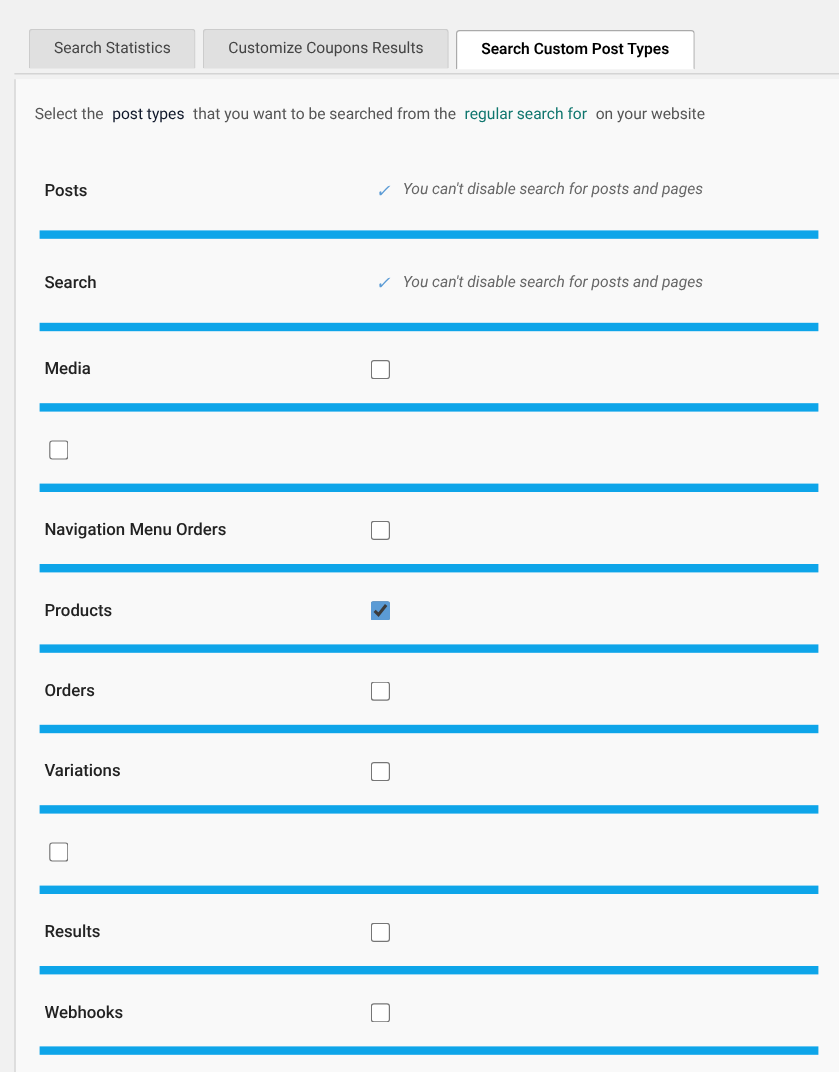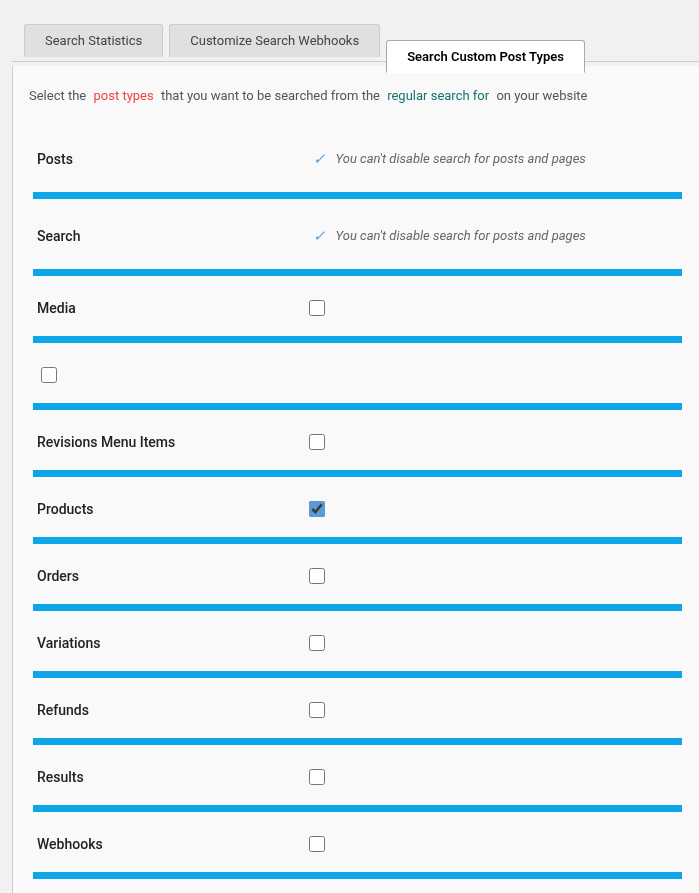--- a/index.html
+++ b/index.html
@@ -37,39 +37,39 @@
       border-radius: 3px 3px 0 0;
     }
 
     .tab.active {
       background: #fff;
       border-color: #aaa;
       border-bottom: 1px solid #fff;
       font-weight: 600;
       color: #000;
       position: relative;
-      top: 16px;
+      top: 1px;
     }
 
     .content {
       background: #f9f9f9;
       padding: 16px 12px;
       border: 1px solid #ccc;
       border-top: none;
     }
 
     .description {
       font-size: 13px;
       color: #555;
       margin-bottom: 20px;
       line-height: 1.5;
     }
 
     .description .highlight-post-types {
-      color: #ef4444;
+      color: #0f172a;
     }
 
     .description .highlight-regular {
       color: #0f766e;
     }
 
     .post-type-row {
       display: flex;
       align-items: center;
       padding: 12px 0;
@@ -110,21 +110,21 @@
     }
   </style>
 </head>
 <body>
 
 <div class="tab-bar">
   <div class="tab">
     <span>Search Statistics</span>
   </div>
   <div class="tab">
-    <span>Customize Search Webhooks</span>
+    <span>Customize Coupons Results</span>
   </div>
   <div class="tab active">
     <span>Search Custom Post Types</span>
   </div>
 </div>
 
 <div class="content">
   <p class="description">
     Select the <span class="highlight-post-types">post types</span> that you want to be searched from the <span class="highlight-regular">regular search for</span> on your website
   </p>
@@ -154,21 +154,21 @@
         <div class="post-type-control">
           <input type="checkbox" style="">
         </div>
       </div>
       <div class="post-type-row">
         <div class="post-type-control">
           <input type="checkbox" style="">
         </div>
       </div>
       <div class="post-type-row">
-        <div class="post-type-label">Revisions Menu Items</div>
+        <div class="post-type-label">Navigation Menu Orders</div>
         <div class="post-type-control">
           <input type="checkbox" style="">
         </div>
       </div>
       <div class="post-type-row">
         <div class="post-type-label">Products</div>
         <div class="post-type-control">
           <input type="checkbox" checked="" style="">
         </div>
       </div>
@@ -178,21 +178,20 @@
           <input type="checkbox" style="">
         </div>
       </div>
       <div class="post-type-row">
         <div class="post-type-label">Variations</div>
         <div class="post-type-control">
           <input type="checkbox" style="">
         </div>
       </div>
       <div class="post-type-row">
-        <div class="post-type-label">Refunds</div>
         <div class="post-type-control">
           <input type="checkbox" style="">
         </div>
       </div>
       <div class="post-type-row">
         <div class="post-type-label">Results</div>
         <div class="post-type-control">
           <input type="checkbox" style="">
         </div>
       </div>

